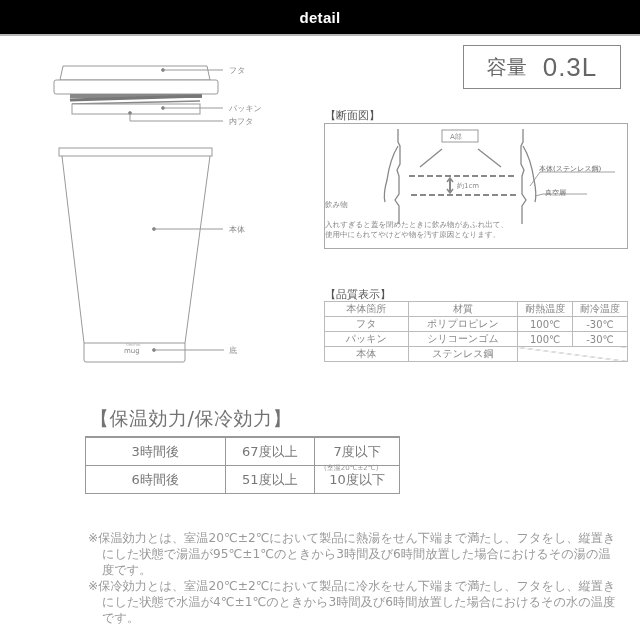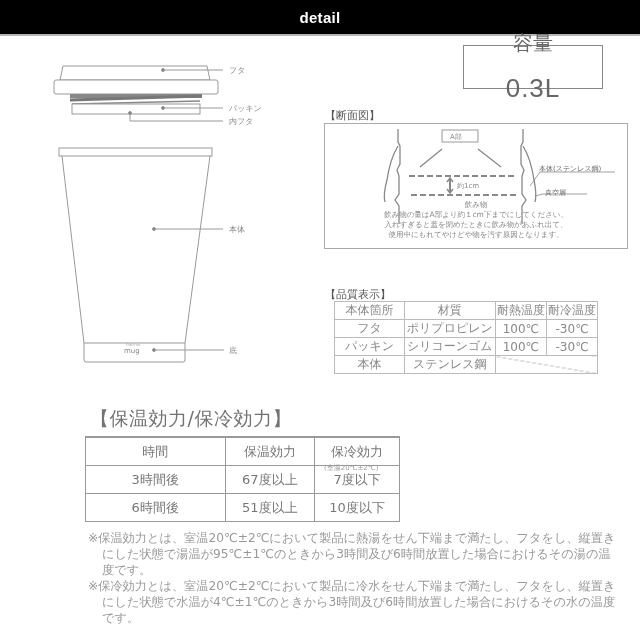--- a/index.html
+++ b/index.html
@@ -9,41 +9,40 @@
     font-family:"DejaVu Sans", sans-serif;
   }
   .hdr {
     position:absolute; left:0; top:0; width:640px; height:34px;
     background:#000000; border-bottom:2px solid #b5b5b5;
     display:flex; align-items:center; justify-content:center;
   }
   .hdr span { color:#fff; font-size:15px; font-weight:bold; font-family:"Liberation Sans", sans-serif; letter-spacing:0.3px; }
 
   .cap-box {
-    position:absolute; left:463px; top:45px; width:140px; height:44px;
+    position:absolute; left:463px; top:45px; width:158px; height:44px;
     border:1px solid #888; box-sizing:border-box;
     display:flex; align-items:center; justify-content:center; gap:16px;
     color:#666;
-    flex-direction:column;
   }
   .cap-box .k { font-size:20px; }
   .cap-box .v { font-size:26px; font-family:"Liberation Sans", sans-serif; font-weight:300; letter-spacing:1px; }
 
   .lbl { position:absolute; font-size:8px; color:#888; white-space:nowrap; }
   .sec-title { position:absolute; font-size:11px; color:#555; white-space:nowrap; }
 
   .xbox {
     position:absolute; left:324px; top:123px; width:304px; height:126px;
     border:1px solid #aaa; box-sizing:border-box;
   }
-  .xtext { position:absolute; left:0; width:100%; text-align:center; font-size:7.5px; color:#888; line-height:10px; }
+  .xtext { position:absolute; left:0; width:100%; text-align:left; font-size:7.5px; color:#888; line-height:10px; }
 
   table.q {
-    position:absolute; left:324px; top:301px; width:264px;
-    border-collapse:collapse; font-size:12px; color:#888;margin-left:10px;
+    position:absolute; left:324px; top:301px; width:304px;
+    border-collapse:collapse; font-size:10px; color:#888;
   }
   table.q td { border:1px solid #bbb; height:14px; text-align:center; padding:0; }
 
   .eff-title { position:absolute; left:90px; top:406px; font-size:19px; color:#737373; white-space:nowrap; letter-spacing:0.5px; }
   .eff-note { position:absolute; left:324px; top:423px; font-size:7px; color:#999;margin-top:40px; }
   table.e {
     position:absolute; left:85px; top:436px; width:315px;
     border-collapse:collapse; font-size:13px; color:#777;
   }
   table.e td { border:1px solid #999; height:27px; text-align:center; padding:0; }
@@ -129,21 +128,20 @@
       <path d="M205 62 L215 48 L290 48" stroke-width="0.8"></path>
       <path d="M210 72 L218 70 L262 70" stroke-width="0.8"></path>
     </g>
     <rect x="117" y="6" width="36" height="12" fill="#fff" stroke="#999" stroke-width="1"></rect>
   </svg>
   <span class="lbl" style="left:125px;top:8px;font-size:7px">A部</span>
   <span class="lbl" style="left:132px;top:57px;font-size:7px">約1cm</span>
   <span class="lbl" style="left:214px;top:40px;font-size:7px;color:#666">本体(ステンレス鋼)</span>
   <span class="lbl" style="left:220px;top:64px;font-size:7px;color:#666">真空層</span>
   <div class="xtext" style="top:76px">飲み物</div>
-  <div class="xtext" style="top:86px">飲み物の量はA部より約１cm下までにしてください。</div>
   <div class="xtext" style="top:96px">入れすぎると蓋を閉めたときに飲み物があふれ出て、</div>
   <div class="xtext" style="top:106px">使用中にもれてやけどや物を汚す原因となります。</div>
 </div>
 
 <span class="sec-title" style="left:325px;top:287px">【品質表示】</span>
 <table class="q">
   <colgroup>
       <col style="width:84px">
       <col style="width:110px">
       <col style="width:55px">
@@ -178,25 +176,20 @@
 
 <div class="eff-title">【保温効力/保冷効力】</div>
 <div class="eff-note">(室温20℃±2℃)</div>
 <table class="e">
   <colgroup>
       <col style="width:140px">
       <col style="width:90px">
       <col style="width:85px">
     </colgroup>
   <tbody>
-      <tr>
-    <td>時間</td>
-    <td>保温効力</td>
-    <td>保冷効力</td>
-  </tr>
   <tr>
     <td>3時間後</td>
     <td>67度以上</td>
     <td>7度以下</td>
   </tr>
   <tr>
     <td>6時間後</td>
     <td>51度以上</td>
     <td>10度以下</td>
   </tr>

